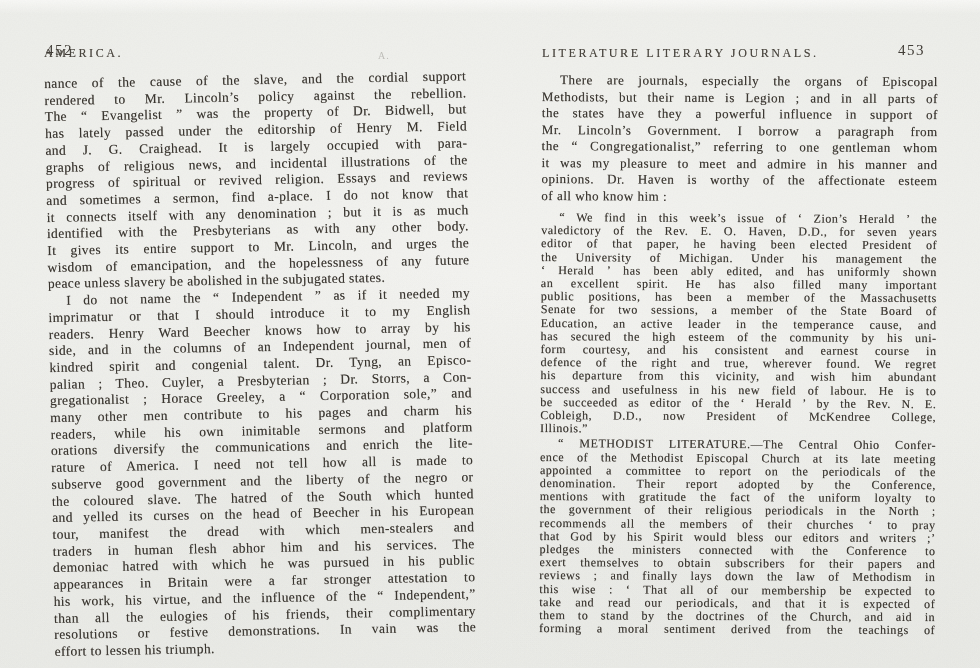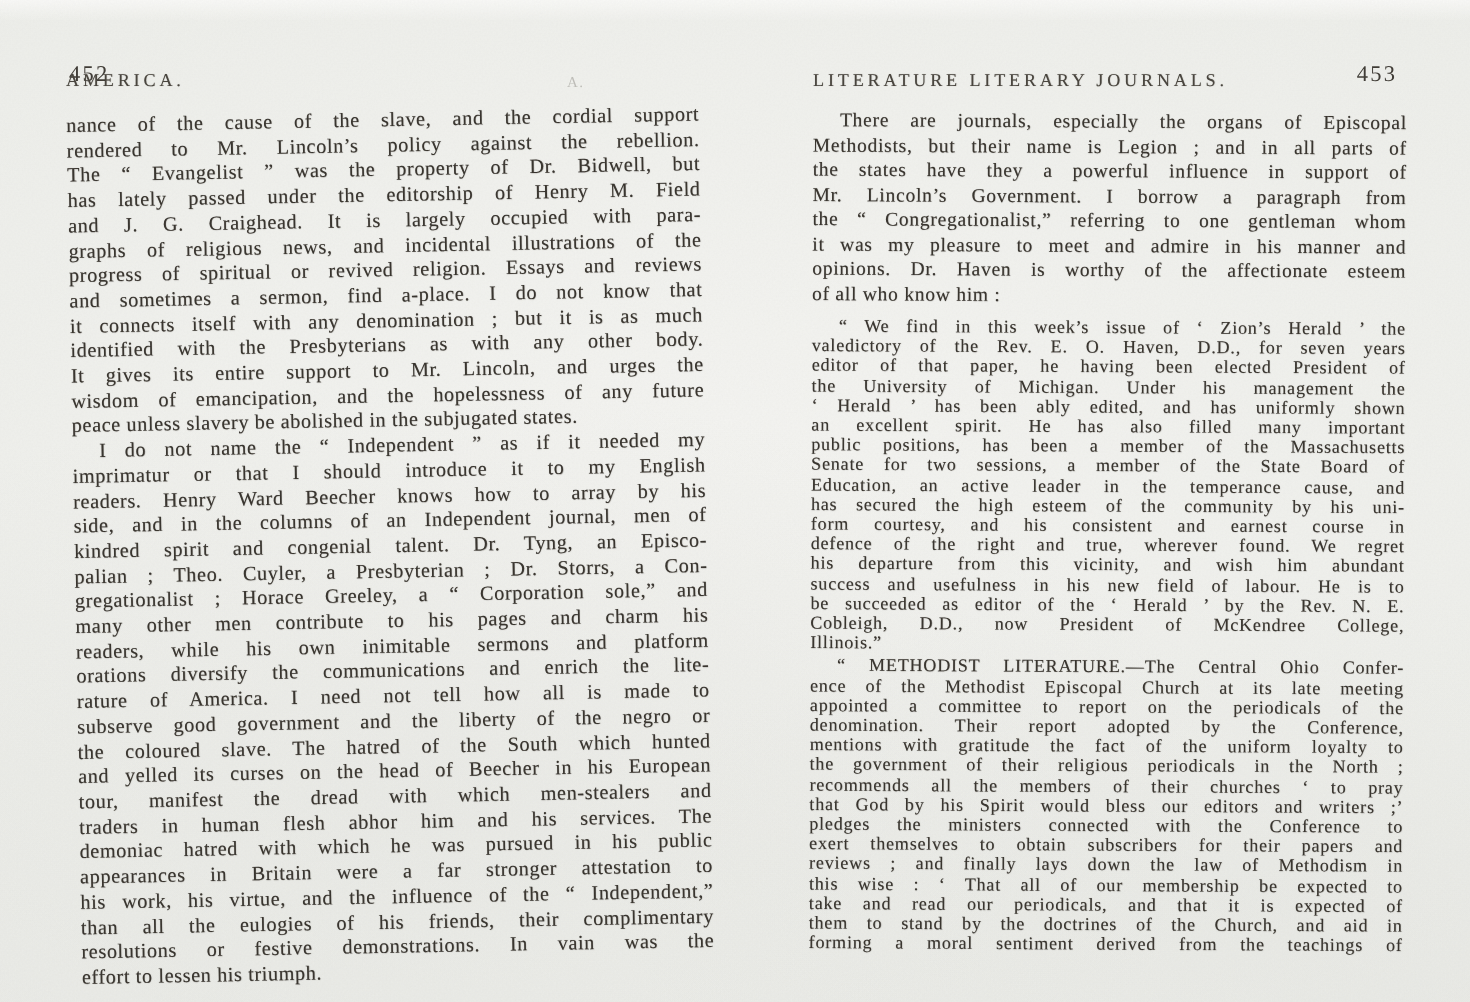--- a/index.html
+++ b/index.html
@@ -35,21 +35,21 @@
 </head>
 <body>
 
 <div id="scan">
 
   <div class="pagenum" style="left:46px;top:42px;">452</div>
   <div class="runhead" style="left:44px;top:46px;width:422px;">AMERICA.</div>
   <div class="smudge" style="left:378px;top:50px;">A.</div>
 
   <div class="runhead" style="left:542px;top:46px;width:396px;">LITERATURE LITERARY JOURNALS.</div>
-  <div class="pagenum" style="left:898px;top:42px;width:40px;text-align:center;">453</div>
+  <div class="pagenum" style="left:898px;top:42px;width:40px;text-align:left;">453</div>
 
   <div id="lp-body" class="body-block">
       <div class="para">
         <div class="line">nance of the cause of the slave, and the cordial support</div>
         <div class="line">rendered to Mr. Lincoln’s policy against the rebellion.</div>
         <div class="line">The “ Evangelist ” was the property of Dr. Bidwell, but</div>
         <div class="line">has lately passed under the editorship of Henry M. Field</div>
         <div class="line">and J. G. Craighead.  It is largely occupied with para-</div>
         <div class="line">graphs of religious news, and incidental illustrations of the</div>
         <div class="line">progress of spiritual or revived religion.  Essays and reviews</div>

